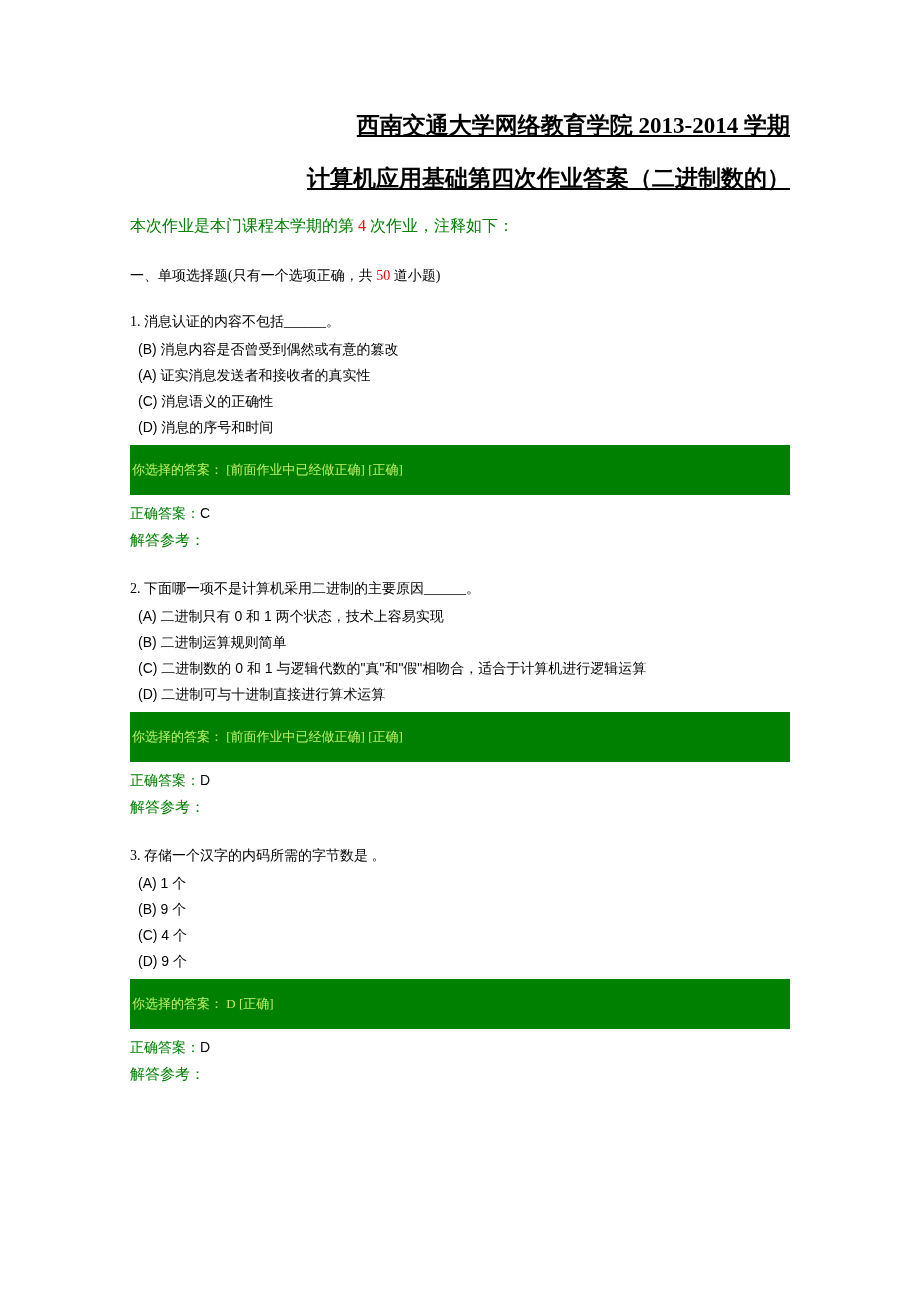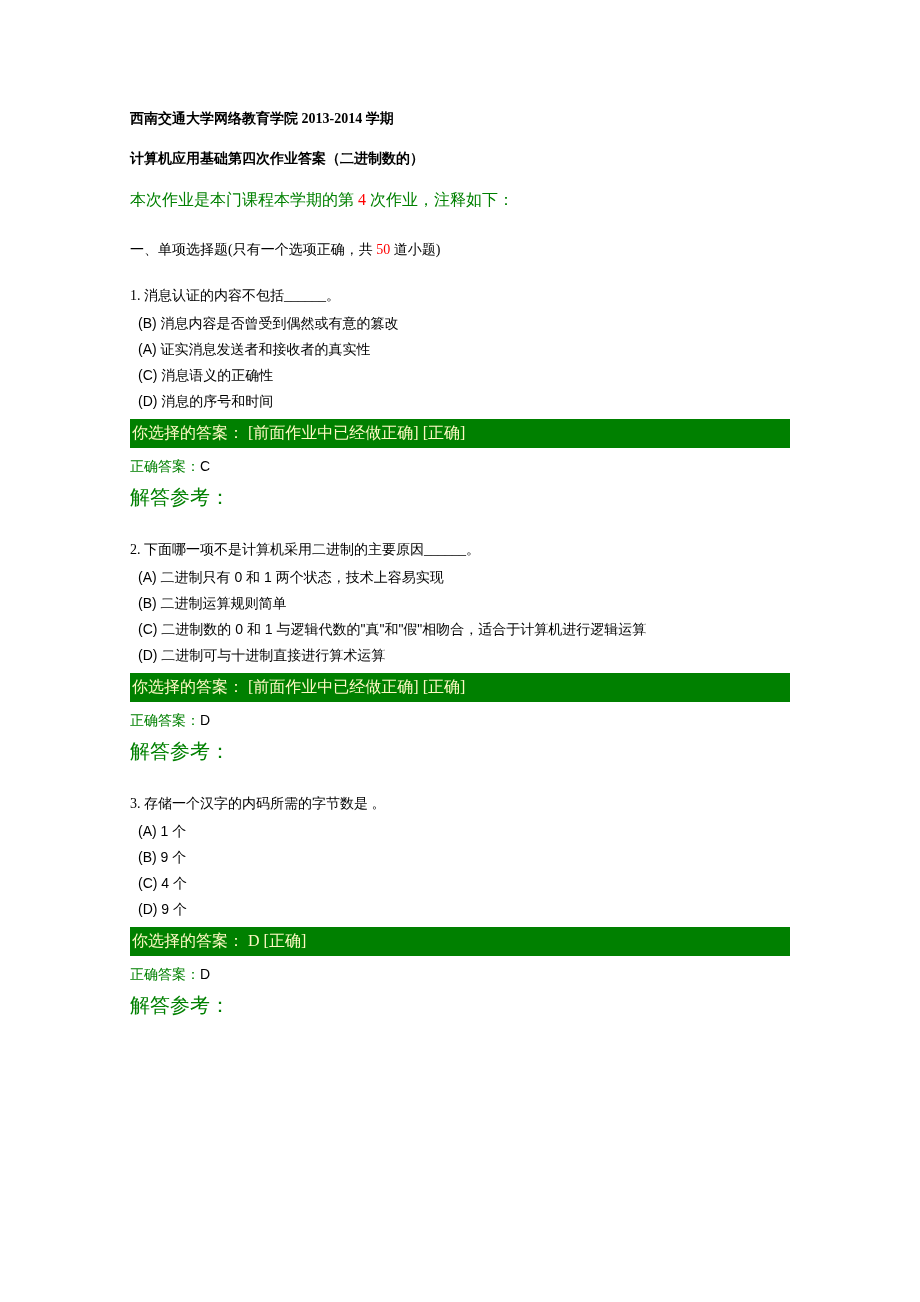--- a/index.html
+++ b/index.html
@@ -8,25 +8,26 @@
     background: #ffffff;
     font-family: "SimSun", "宋体", serif;
     font-size: 14px;
     color: #000;
     width: 920px;
   }
   .page {
     padding: 110px 130px 40px 130px;
   }
   .title-line {
-    text-align: left;
+    text-align: right;
     font-family: "SimSun", "宋体", serif;
     font-weight: bold;
-    font-size: 14px;
+    font-size: 23px;
     margin-bottom: 22px;
+    text-decoration: underline;
   }
   .intro {
     margin-bottom: 30px;
     color: #008000;
     font-size: 16px;
   }
   .intro .num { color: #ff0000; }
   .section-head {
     color: #000;
     font-size: 14px;
@@ -40,37 +41,37 @@
     font-size: 14px;
     margin-bottom: 10px;
   }
   .option {
     font-size: 14px;
     margin: 8px 0 8px 8px;
     font-family: Arial, "SimSun", sans-serif;
   }
   .answer-bar {
     background: #008000;
-    color: #fef9c3;
-    font-size: 16px;
-    padding: 4px 2px;
+    color: #bef264;
+    font-size: 13px;
+    padding: 16px 2px;
     margin: 6px 0 6px 0;
   }
   .correct-answer {
     color: #008000;
     font-size: 14px;
     margin: 10px 0 8px 0;
   }
   .correct-answer .val {
     color: #000;
     font-family: Arial, sans-serif;
   }
   .solution-ref {
     color: #008000;
-    font-size: 20px;
+    font-size: 15px;
     margin-bottom: 6px;
   }
 </style>
 </head>
 <body>
 
 <div class="page">
 
   <div class="title-line">西南交通大学网络教育学院 2013-2014 学期</div>
   <div class="title-line">计算机应用基础第四次作业答案（二进制数的）</div>

